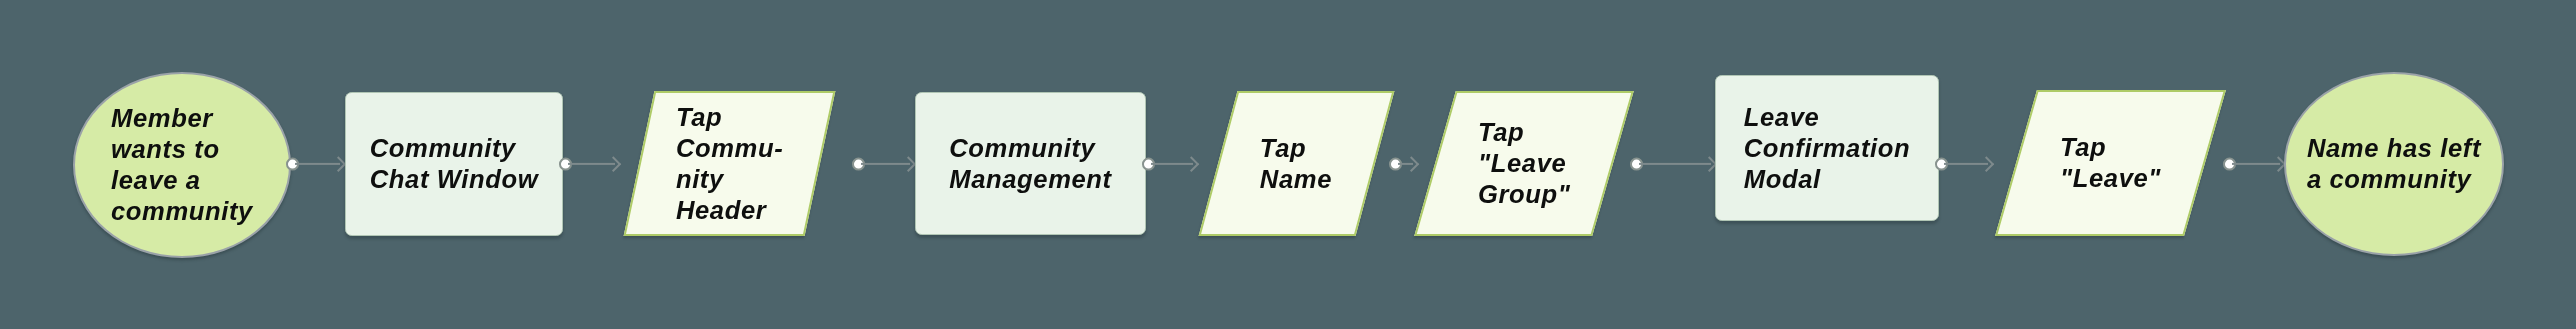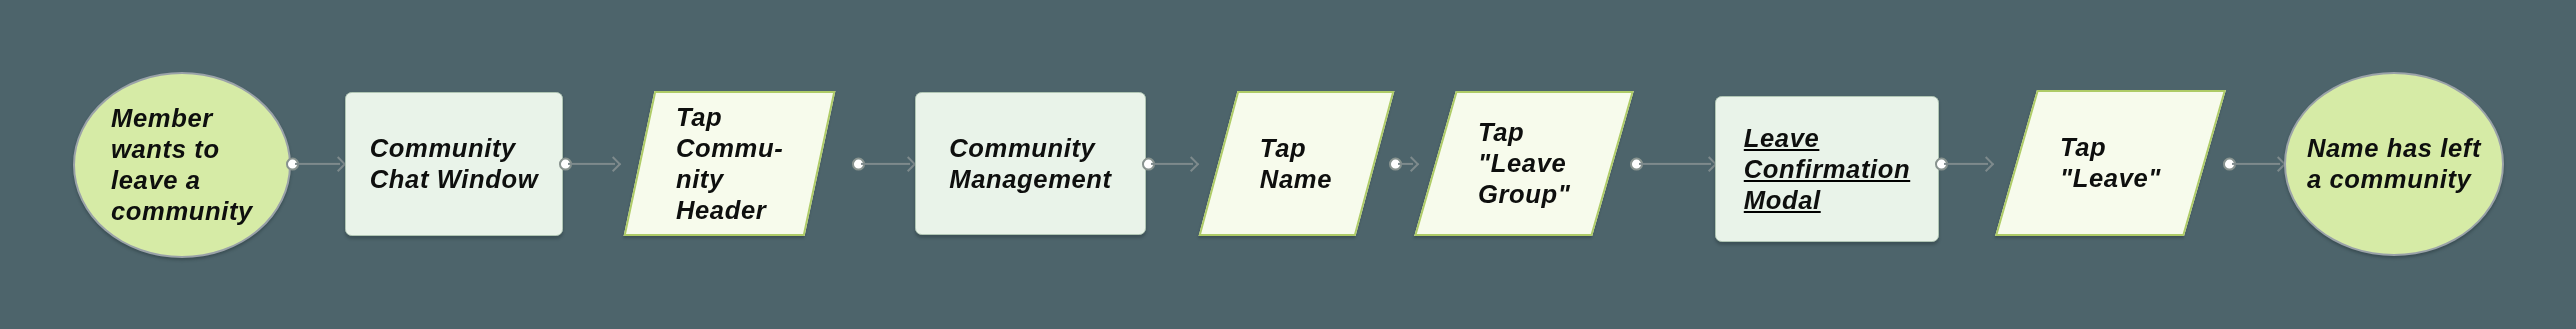--- a/index.html
+++ b/index.html
@@ -54,21 +54,21 @@
     transform: skewX(calc(-1 * var(--skew)));
   }
 
   
   #n1 { left: 73px;  top: 72px;  width: 218px; height: 186px; }
   #n2 { left: 345px;  top: 92px; width: 218px; height: 144px; }
   #n3 { left: 639px;  top: 91px; width: 181px; height: 145px; --skew: -12deg; }
   #n4 { left: 915px; top: 92px; width: 231px; height: 143px; }
   #n5 { left: 1218px; top: 91px; width: 157px; height: 145px; --skew: -15deg; }
   #n6 { left: 1435px; top: 91px; width: 178px; height: 145px; --skew: -16deg; }
-  #n7 { left: 1715px; top: 96px; width: 224px; height: 146px; text-decoration: underline; }
+  #n7 { left: 1715px; top: 75px; width: 224px; height: 146px; }
   #n8 { left: 2016px; top: 90px; width: 189px; height: 146px; --skew: -16deg; }
   #n9 { left: 2284px; top: 72px;  width: 220px; height: 184px; }
 
   
   .conn {
     position: absolute;
     top: 154px;
     height: 20px;
   }
   .conn .dot {

